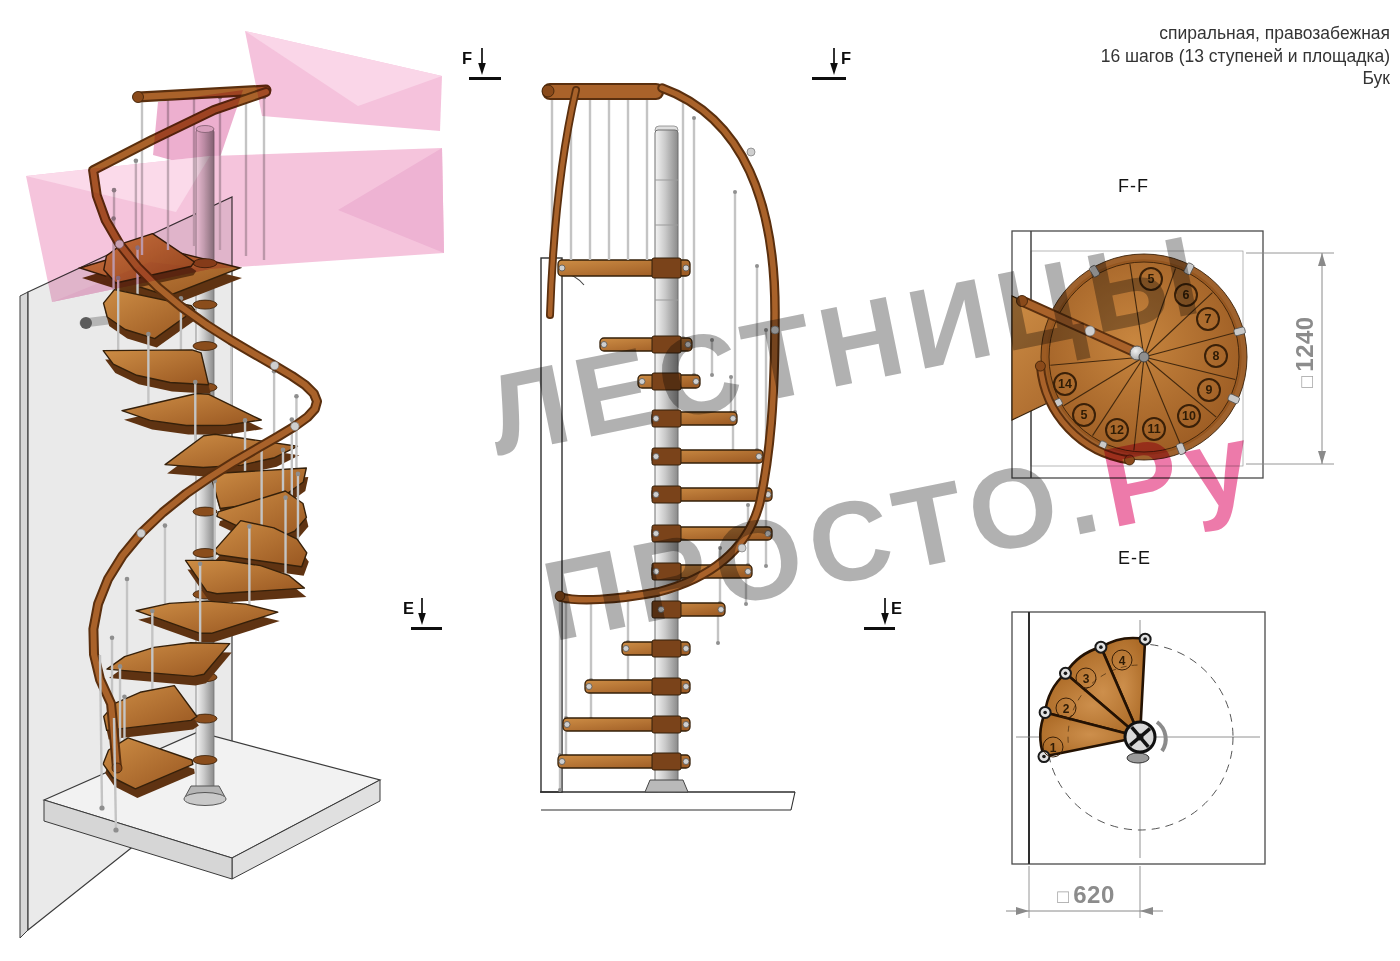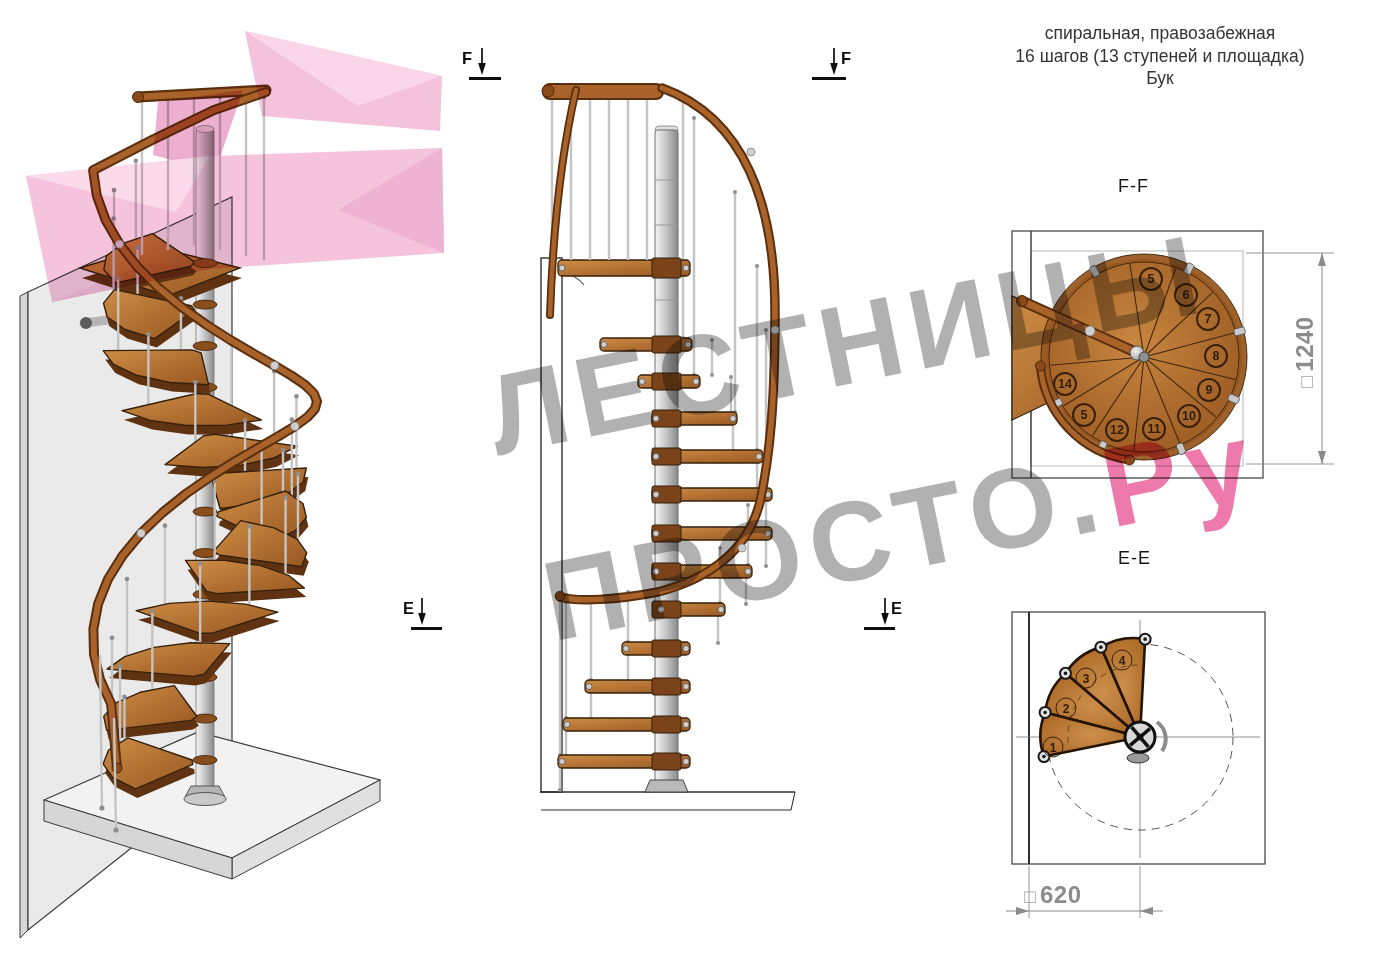--- a/index.html
+++ b/index.html
@@ -27,27 +27,27 @@
   
   .marker{position:absolute;z-index:4;}
   .marker>*{position:absolute;}
   .mletter{font-weight:bold;font-size:16.5px;color:#0e0e0e;line-height:1;}
   .marrow line{stroke:#0e0e0e;stroke-width:1.7;}
   .marrow polygon{fill:#0e0e0e;}
   .mline{height:2.6px;background:#0e0e0e;}
 
   .vtitle{position:absolute;z-index:4;font-weight:normal;font-size:18px;color:#141414;
           letter-spacing:1px;}
-  #hdr{position:absolute;z-index:4;top:22px;right:10px;width:460px;text-align:center;
+  #hdr{position:absolute;z-index:4;top:22px;right:10px;width:460px;text-align:right;
        font-size:17.5px;line-height:22.5px;color:#343434;}
   .dimlab{position:absolute;z-index:4;color:#8c8c8c;font-weight:bold;font-size:24px;
           white-space:nowrap;letter-spacing:.5px;}
   .dimlab .sq{font-size:19px;color:#a2a2a2;font-weight:normal;margin-right:4px;}
   #dimff{left:1243px;top:338px;width:124px;text-align:center;transform:rotate(-90deg);}
-  #dimee{left:1024px;top:881px;width:124px;text-align:left;}
+  #dimee{left:1024px;top:881px;width:124px;text-align:center;}
 </style>
 </head>
 <body>
 
 <div id="stage">
 
   <svg id="drawing" width="1400" height="961" viewBox="0 0 1400 961">
     <defs>
       <linearGradient id="woodg" x1="0" y1="0" x2="1" y2="1">
         <stop offset="0" stop-color="#cd8d45"></stop>

